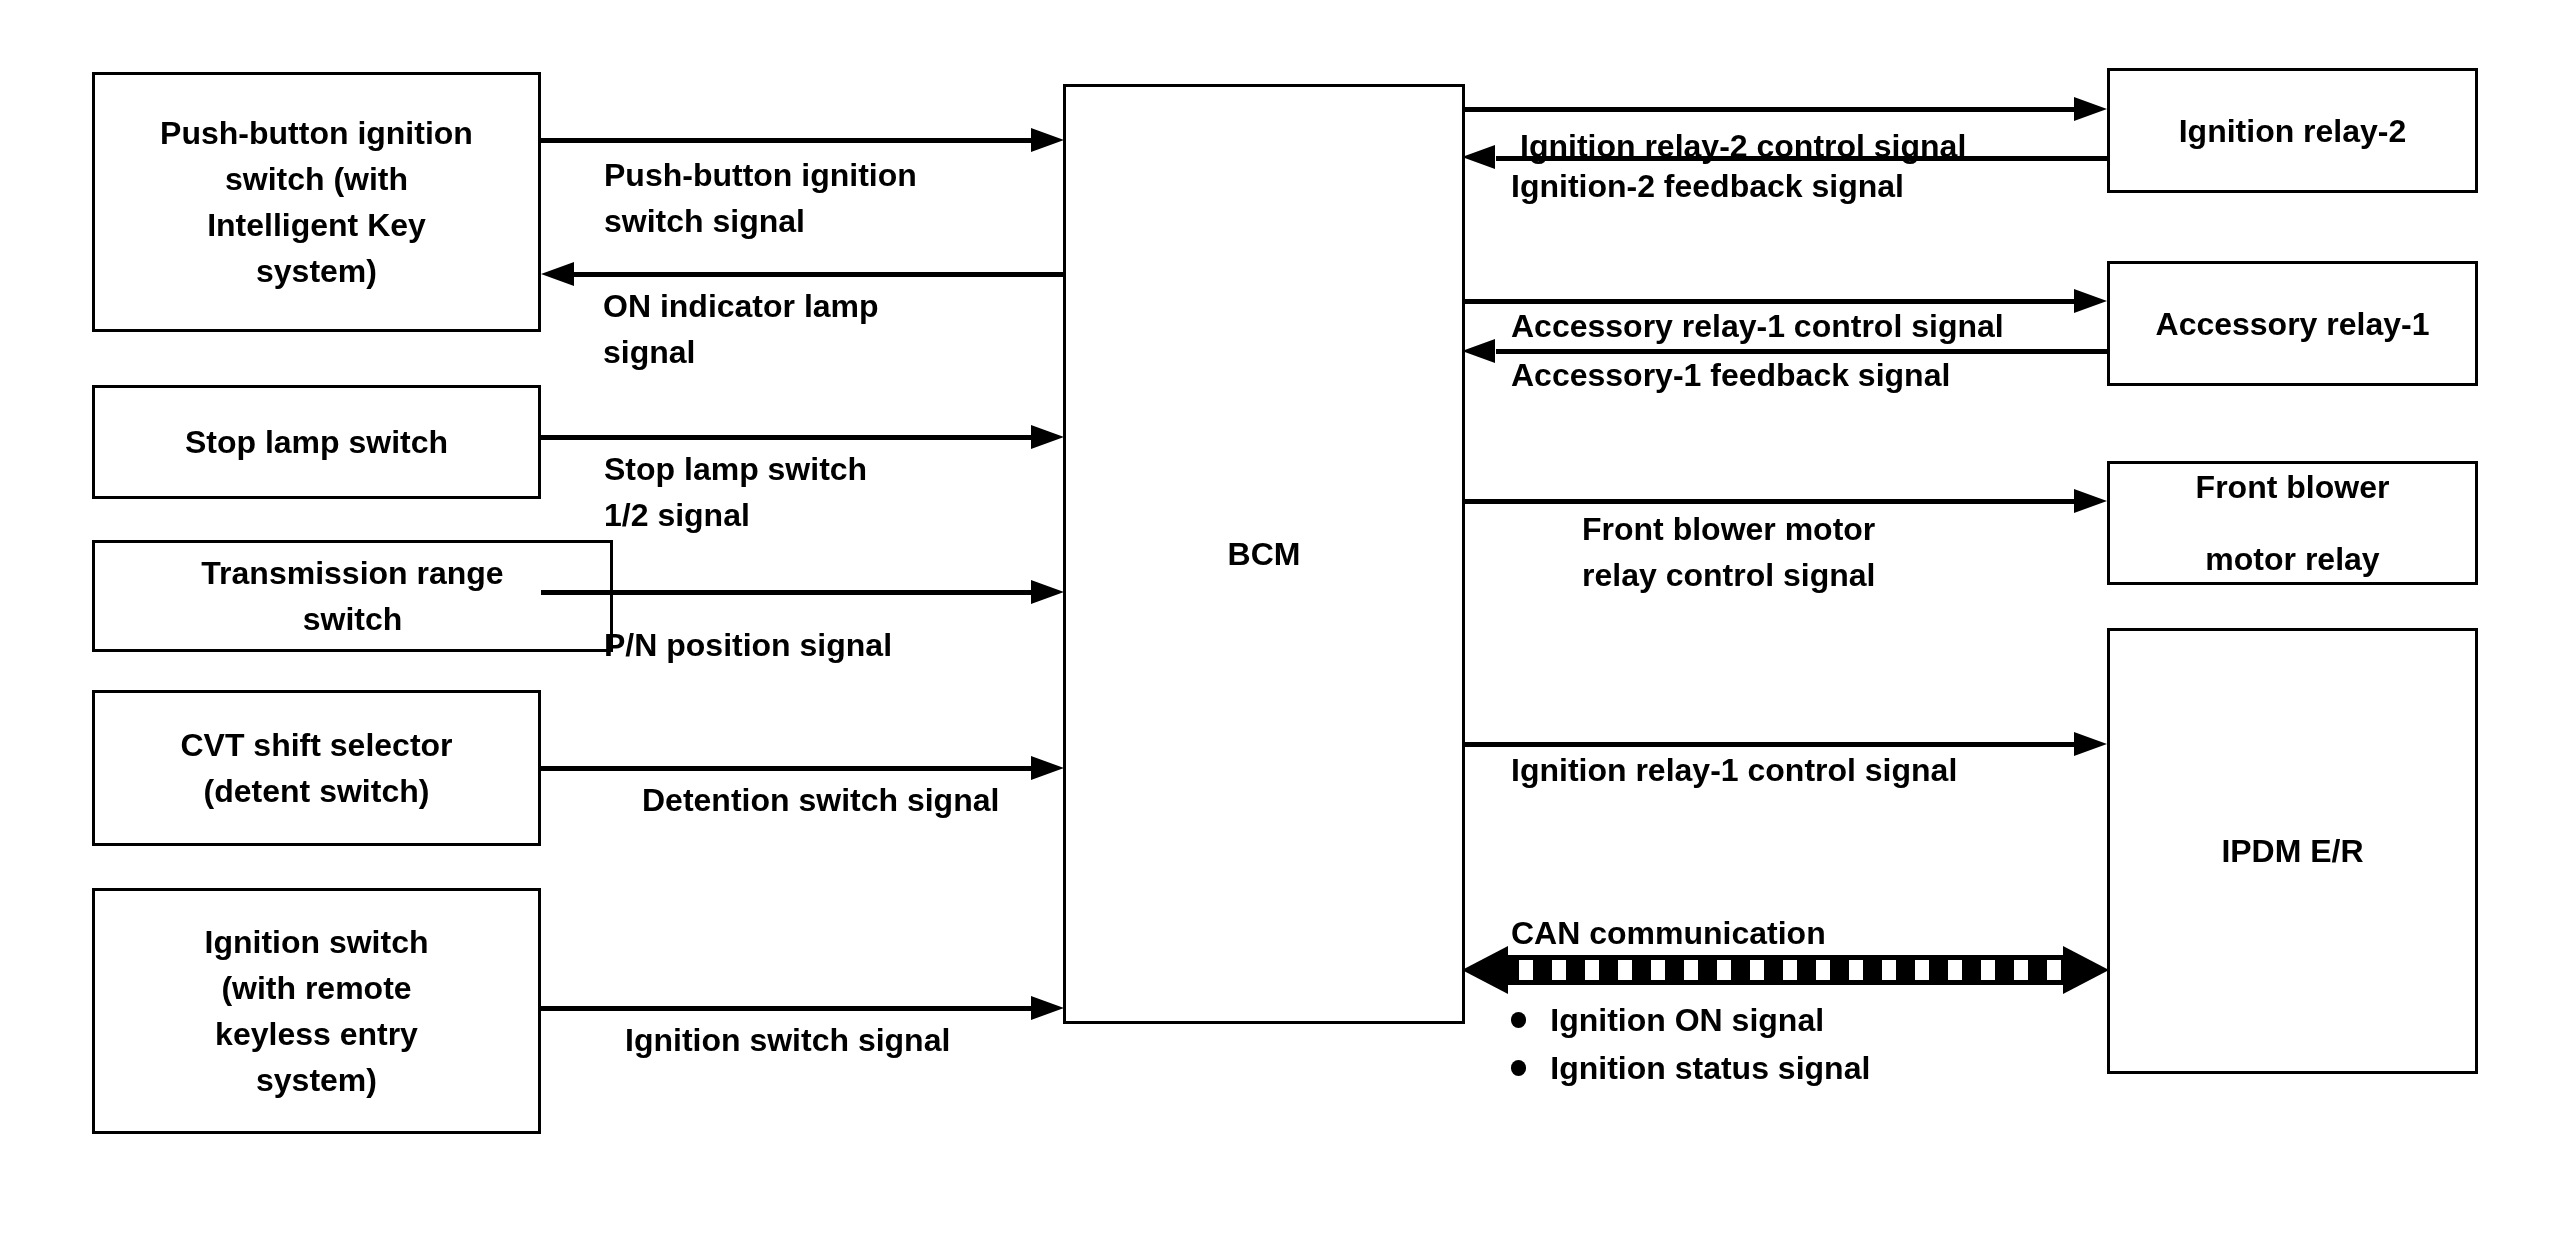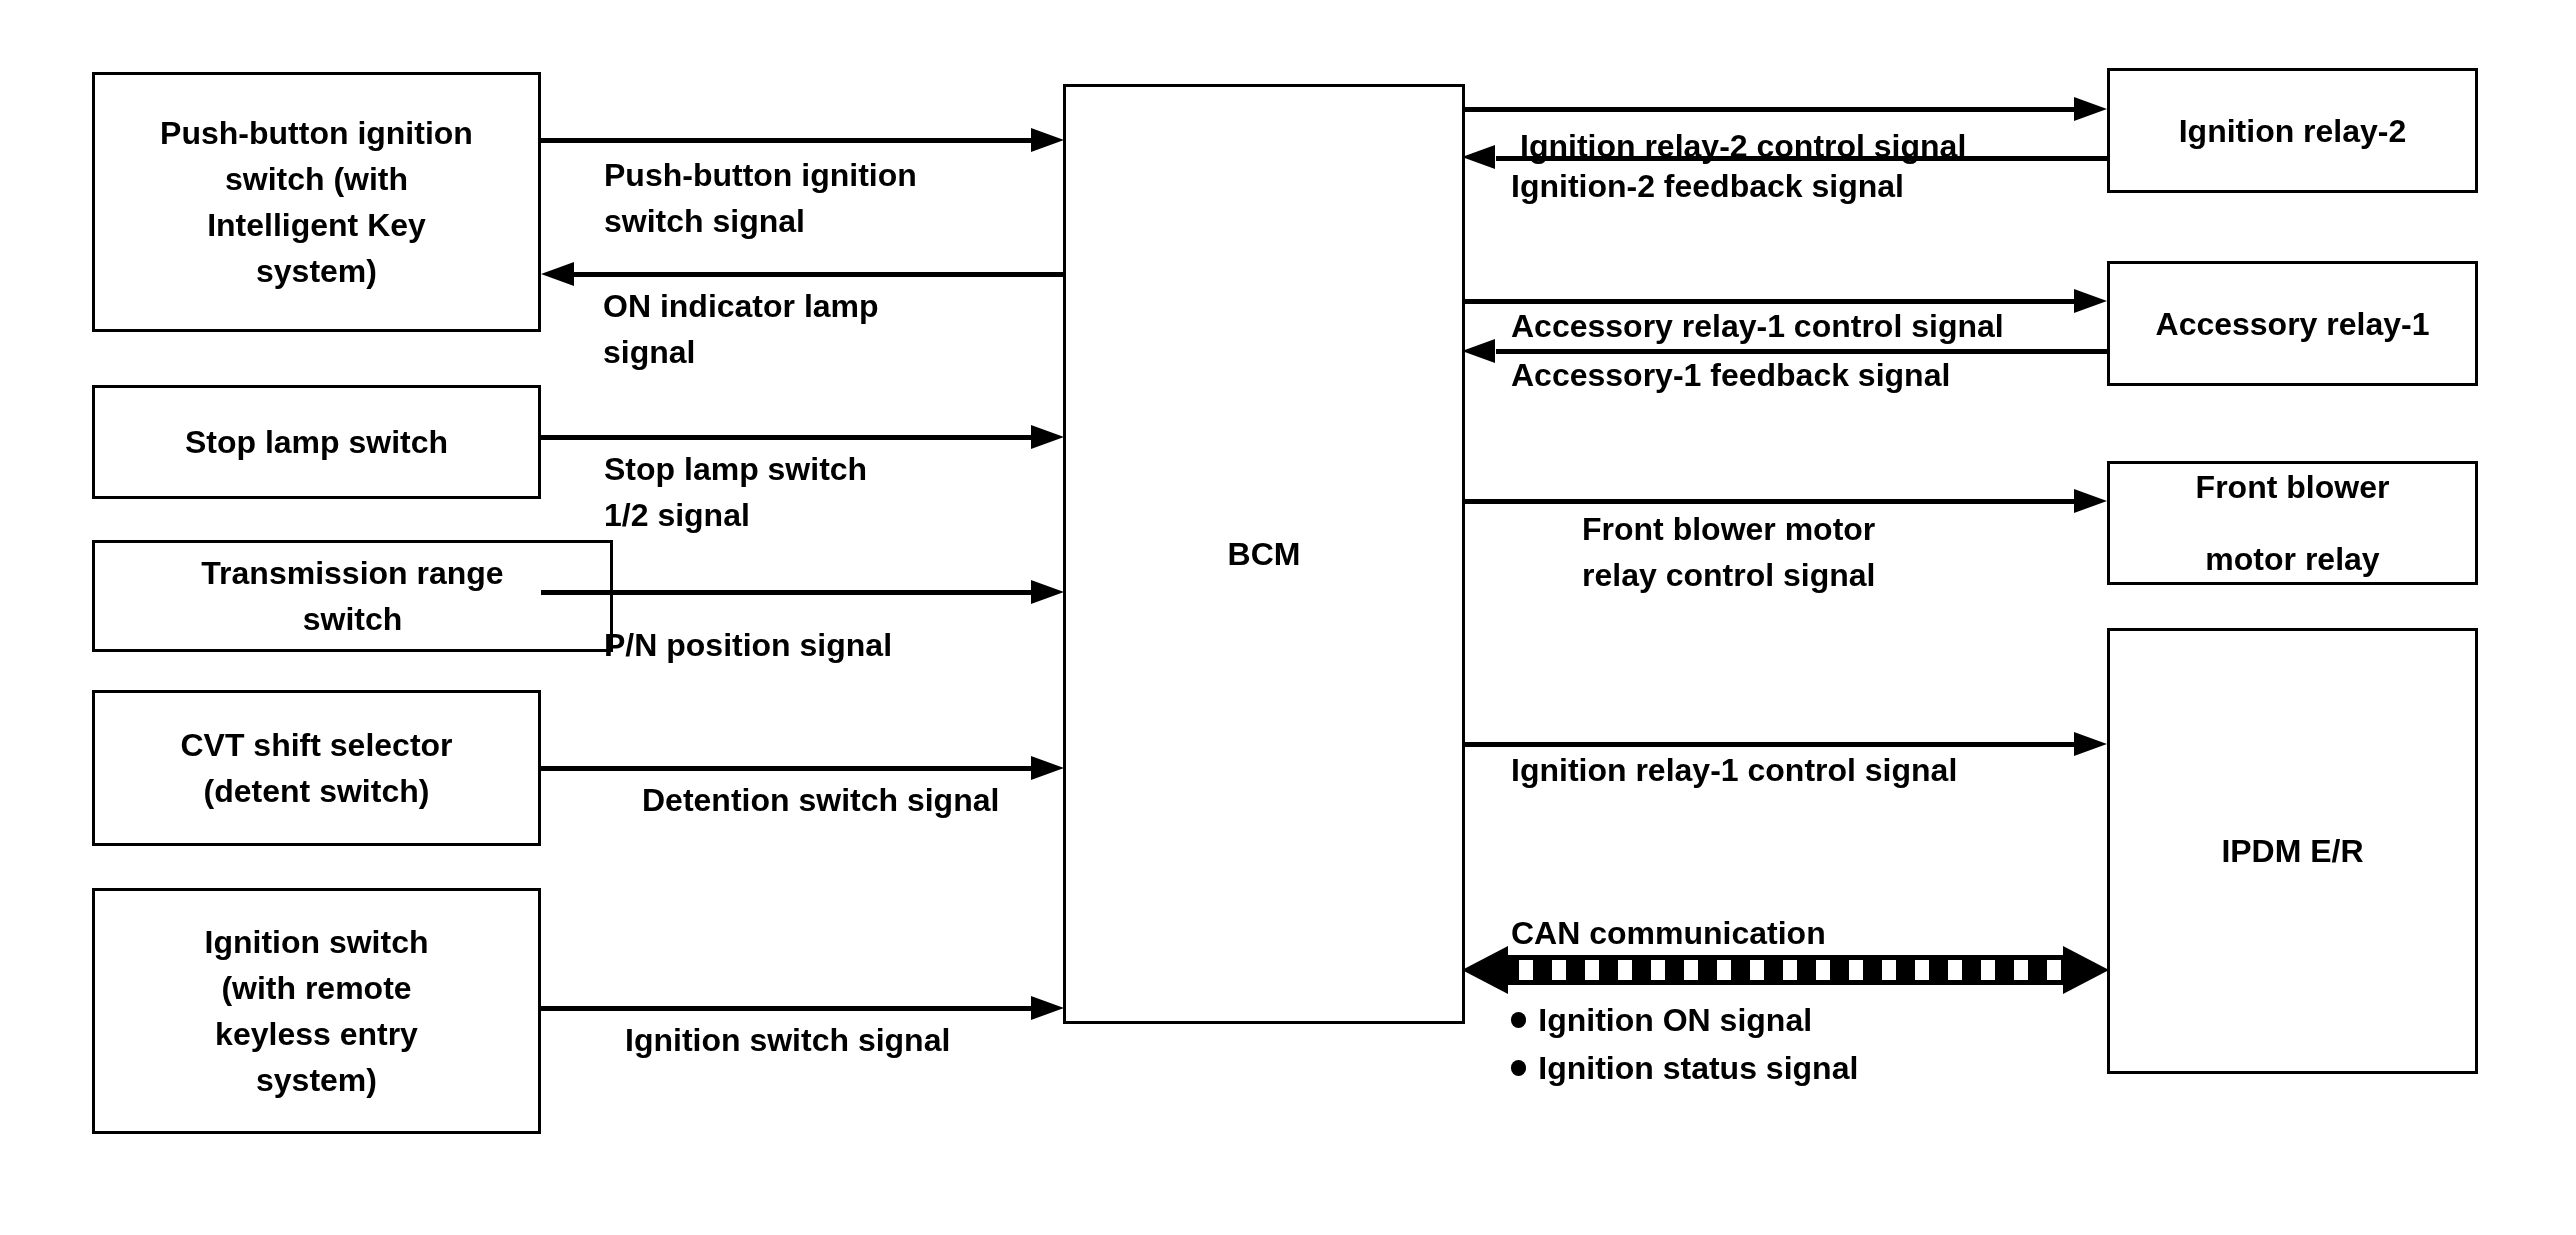--- a/index.html
+++ b/index.html
@@ -22,21 +22,21 @@
   .ah.r { border-left: 33px solid #000; }
   .ah.l { border-right: 33px solid #000; }
   .canhead { position: absolute; width: 0; height: 0; border-top: 24px solid transparent; border-bottom: 24px solid transparent; }
   .canhead.r { border-left: 46px solid #000; }
   .canhead.l { border-right: 46px solid #000; }
   .canshaft {
     position: absolute; height: 20.4px;
     border-top: 5.1px solid #000; border-bottom: 5.1px solid #000;
     background: repeating-linear-gradient(90deg, #000 0 19px, #fff 19px 33px);
   }
-  .bullet { position: absolute; display: flex; align-items: center; gap: 12px; height: 46px; font-size: 32px; }
+  .bullet { position: absolute; display: flex; align-items: center; gap: 24px; height: 46px; font-size: 32px; }
   .dot { width: 15.3px; height: 15.3px; border-radius: 50%; background: #000; flex: none; }
 </style>
 </head>
 <body>
 
 <div class="canvas">
 
   <div class="box" style="left:92px; top:72px; width:449px; height:260px;">
     <div>Push-button ignition</div>
     <div>switch (with</div>

